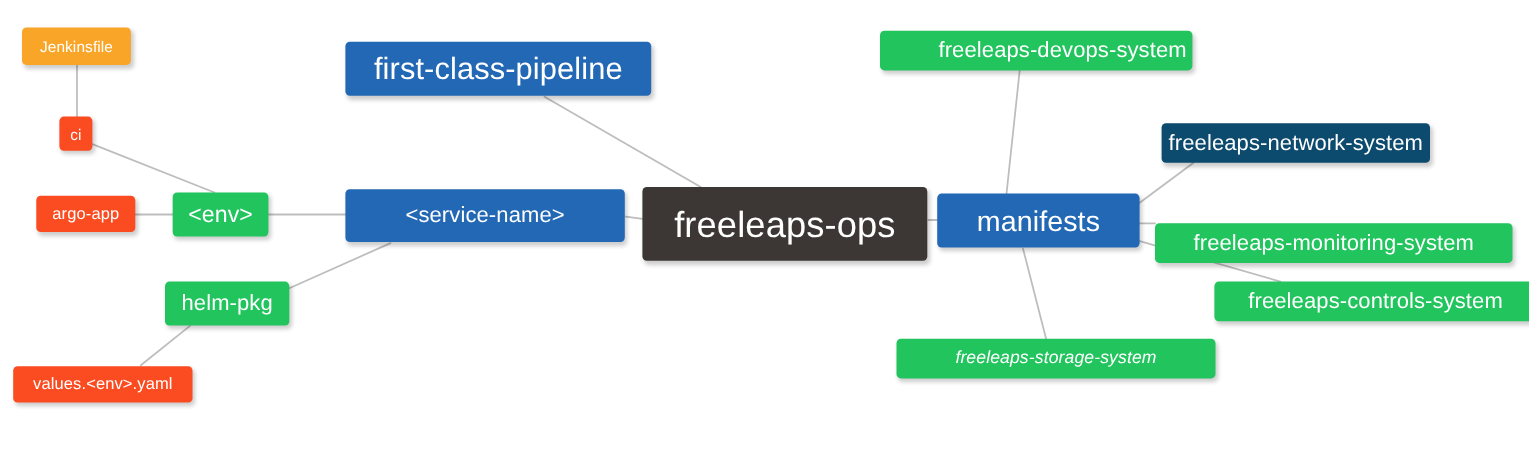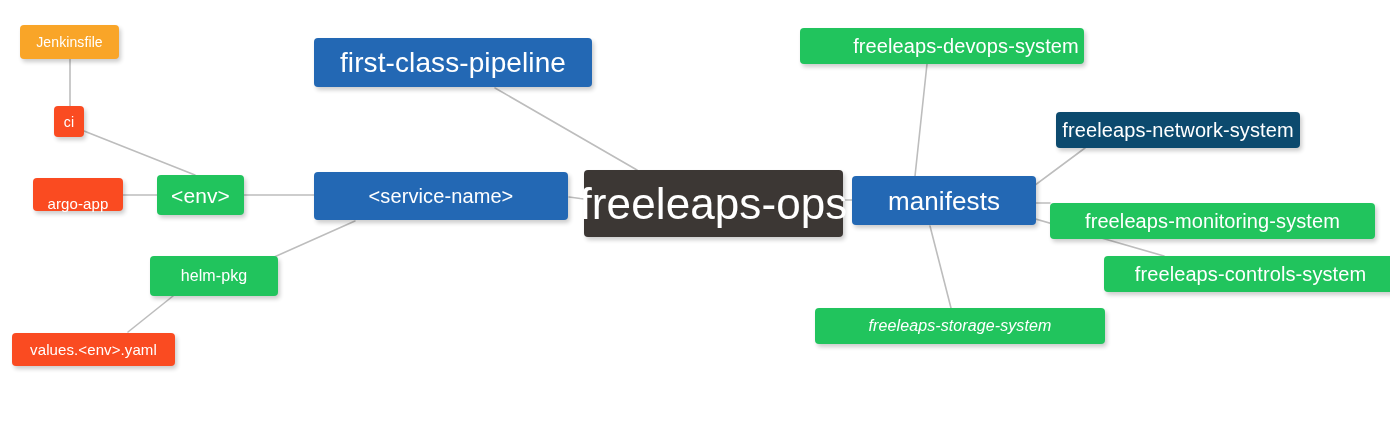--- a/index.html
+++ b/index.html
@@ -64,39 +64,39 @@
       <line x1="1011" y1="212" x2="1164" y2="256" stroke="#bdbdbd" stroke-width="1.6" stroke-linecap="round"></line>
       <line x1="930" y1="226" x2="951" y2="308" stroke="#bdbdbd" stroke-width="1.6" stroke-linecap="round"></line>
     </svg>
   <div id="node-layer">
       <div class="node" style="left: 20px; top: 25px; width: 99px; height: 34px; background: rgb(249, 165, 40); font-size: 14px;">
         <span class="node-label">Jenkinsfile</span>
       </div>
       <div class="node" style="left: 54px; top: 106px; width: 30px; height: 31px; background: rgb(250, 75, 33); font-size: 14px;">
         <span class="node-label">ci</span>
       </div>
-      <div class="node" style="left: 33px; top: 178px; width: 90px; height: 33px; background: rgb(250, 75, 33); font-size: 15px; align-items: flex-end;">
+      <div class="node" style="left: 33px; top: 178px; width: 90px; height: 33px; background: rgb(250, 75, 33); font-size: 15px;">
         <span class="node-label">argo-app</span>
       </div>
       <div class="node" style="left: 157px; top: 175px; width: 87px; height: 40px; background: rgb(33, 196, 93); font-size: 21px;">
         <span class="node-label">&lt;env&gt;</span>
       </div>
-      <div class="node" style="left: 150px; top: 256px; width: 128px; height: 40px; background: rgb(33, 196, 93); font-size: 16px;">
+      <div class="node" style="left: 150px; top: 256px; width: 113px; height: 40px; background: rgb(33, 196, 93); font-size: 20px;">
         <span class="node-label">helm-pkg</span>
       </div>
       <div class="node" style="left: 12px; top: 333px; width: 163px; height: 33px; background: rgb(250, 75, 33); font-size: 15px; text-align: right;">
         <span class="node-label">values.&lt;env&gt;.yaml</span>
       </div>
       <div class="node" style="left: 314px; top: 38px; width: 278px; height: 49px; background: rgb(35, 104, 180); font-size: 28px;">
         <span class="node-label">first-class-pipeline</span>
       </div>
       <div class="node" style="left: 314px; top: 172px; width: 254px; height: 48px; background: rgb(35, 104, 180); font-size: 20px;">
         <span class="node-label">&lt;service-name&gt;</span>
       </div>
-      <div class="node" style="left: 584px; top: 170px; width: 259px; height: 67px; background: rgb(60, 55, 52); font-size: 44px;">
+      <div class="node" style="left: 584px; top: 170px; width: 259px; height: 67px; background: rgb(60, 55, 52); font-size: 33px;">
         <span class="node-label">freeleaps-ops</span>
       </div>
       <div class="node" style="left: 852px; top: 176px; width: 184px; height: 49px; background: rgb(35, 104, 180); font-size: 26px;">
         <span class="node-label">manifests</span>
       </div>
       <div class="node" style="left: 800px; top: 28px; width: 284px; height: 36px; background: rgb(33, 196, 93); font-size: 20px; padding-left: 48px;">
         <span class="node-label">freeleaps-devops-system</span>
       </div>
       <div class="node" style="left: 1056px; top: 112px; width: 244px; height: 36px; background: #0c4a6e; font-size: 20px;">
         <span class="node-label">freeleaps-network-system</span>

